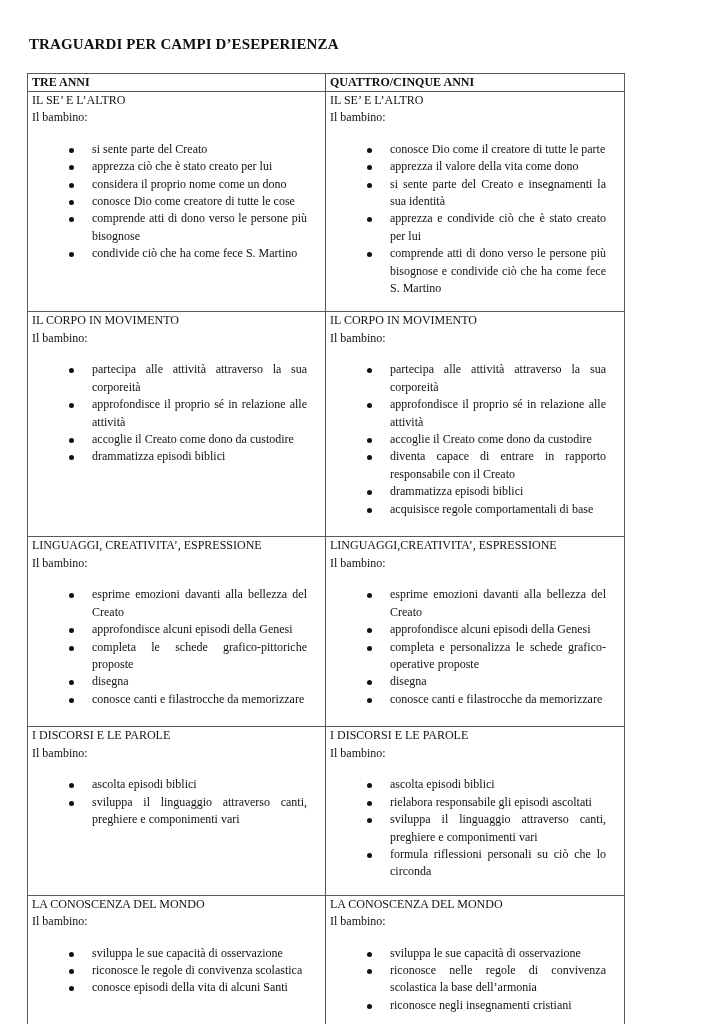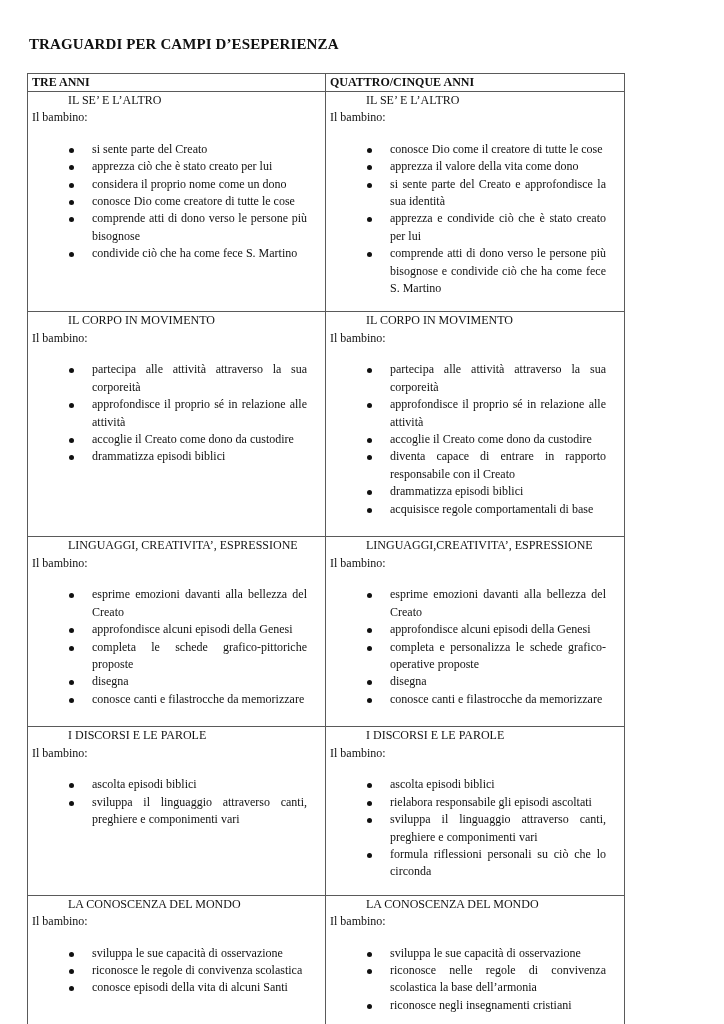--- a/index.html
+++ b/index.html
@@ -42,21 +42,20 @@
       text-align: left;
       padding: 0 4px 0 4px;
     }
     table.goals th {
       font-weight: bold;
       height: 17px;
       line-height: 17px;
     }
     .area-title {
       display: block;
-      margin-left: 36px;
     }
     .intro {
       display: block;
     }
     ul.goals-list {
       margin: 14px;
       padding: 0 0 0 46px;
       list-style: none;
     }
     ul.goals-list li {
@@ -108,23 +107,23 @@
           <li>considera il proprio nome come un dono</li>
           <li>conosce Dio come creatore di tutte le cose</li>
           <li>comprende atti di dono verso le persone più bisognose</li>
           <li>condivide ciò che ha come fece S. Martino</li>
         </ul>
       </td>
       <td>
         <span class="area-title">IL SE’ E L’ALTRO</span>
         <span class="intro">Il bambino:</span>
         <ul class="goals-list">
-          <li>conosce Dio come il creatore di tutte le cose</li>
+          <li>conosce Dio come il creatore di tutte le parte</li>
           <li>apprezza il valore della vita come dono</li>
-          <li>si sente parte del Creato e approfondisce la sua identità</li>
+          <li>si sente parte del Creato e insegnamenti la sua identità</li>
           <li>apprezza e condivide ciò che è stato creato per lui</li>
           <li>comprende atti di dono verso le persone più bisognose e condivide ciò che ha come fece S. Martino</li>
         </ul>
       </td>
     </tr>
 
     <tr class="r2">
       <td>
         <span class="area-title">IL CORPO IN MOVIMENTO</span>
         <span class="intro">Il bambino:</span>

